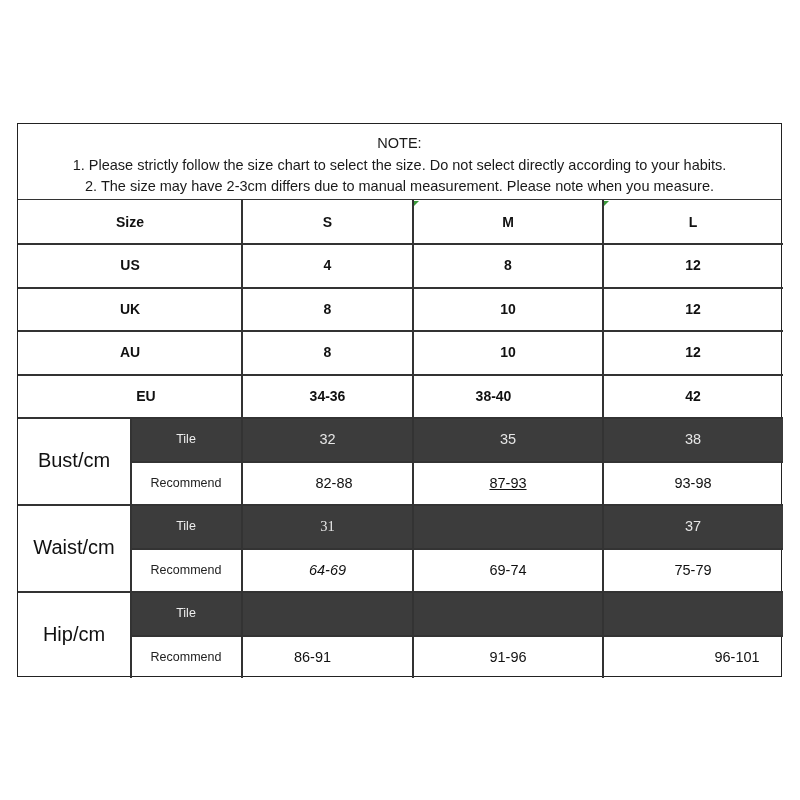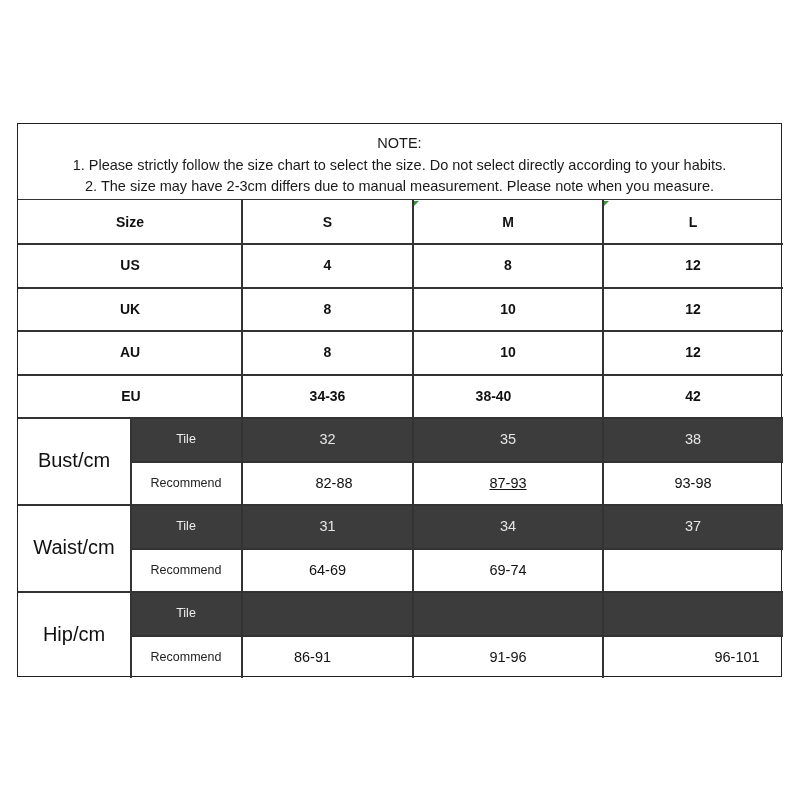--- a/index.html
+++ b/index.html
@@ -46,45 +46,45 @@
   <div class="cell b" style="left:0;top:163px;width:224px;height:43px;">UK</div>
   <div class="cell b" style="left:224px;top:163px;width:171px;height:43px;">8</div>
   <div class="cell b" style="left:395px;top:163px;width:190px;height:43px;">10</div>
   <div class="cell b" style="left:585px;top:163px;width:180px;height:43px;">12</div>
 
   <div class="cell b" style="left:0;top:206px;width:224px;height:44px;">AU</div>
   <div class="cell b" style="left:224px;top:206px;width:171px;height:44px;">8</div>
   <div class="cell b" style="left:395px;top:206px;width:190px;height:44px;">10</div>
   <div class="cell b" style="left:585px;top:206px;width:180px;height:44px;">12</div>
 
-  <div class="cell b" style="left:1px;top:250px;width:224px;height:43px;">EU</div>
+  <div class="cell b" style="left:16px;top:250px;width:224px;height:43px;">EU</div>
   <div class="cell b" style="left:224px;top:250px;width:171px;height:43px;">34-36</div>
   <div class="cell b" style="left:395px;top:250px;width:161px;height:43px;">38-40</div>
   <div class="cell b" style="left:585px;top:250px;width:180px;height:43px;">42</div>
 
   <div class="cell big" style="left:0;top:293px;width:112px;height:87px;">Bust/cm</div>
   <div class="cell dark lbl" style="left:112px;top:293px;width:653px;height:44px;"></div>
   <div class="cell lbl" style="left:112px;top:293px;width:112px;height:44px;color:#eee;">Tile</div>
   <div class="cell val" style="left:224px;top:293px;width:171px;height:44px;color:#e6e6e6;">32</div>
   <div class="cell val" style="left:395px;top:293px;width:190px;height:44px;color:#e6e6e6;">35</div>
   <div class="cell val" style="left:585px;top:293px;width:180px;height:44px;color:#e6e6e6;">38</div>
   <div class="cell lbl" style="left:112px;top:337px;width:112px;height:43px;color:#222;">Recommend</div>
   <div class="cell val" style="left:224px;top:337px;width:171px;height:43px;padding-left:13px;">82-88</div>
   <div class="cell val" style="left:395px;top:337px;width:190px;height:43px;text-decoration:underline;">87-93</div>
   <div class="cell val" style="left:585px;top:337px;width:180px;height:43px;">93-98</div>
 
   <div class="cell big" style="left:0;top:380px;width:112px;height:87px;">Waist/cm</div>
   <div class="cell dark" style="left:112px;top:380px;width:653px;height:44px;"></div>
   <div class="cell lbl" style="left:112px;top:380px;width:112px;height:44px;color:#eee;">Tile</div>
-  <div class="cell val" style="left:224px;top:380px;width:171px;height:44px;color:#e6e6e6;">31</div>
-  <div class="cell val" style="left:395px;top:380px;width:190px;height:44px;color:#e6e6e6;">34</div>
+  <div class="cell val" style="left:224px;top:380px;width:171px;height:44px;color:#e6e6e6;font-family:Liberation Serif, serif;">31</div>
   <div class="cell val" style="left:585px;top:380px;width:180px;height:44px;color:#e6e6e6;">37</div>
   <div class="cell lbl" style="left:112px;top:424px;width:112px;height:43px;color:#222;">Recommend</div>
-  <div class="cell val" style="left:224px;top:424px;width:171px;height:43px;">64-69</div>
+  <div class="cell val" style="left:224px;top:424px;width:171px;height:43px;font-style:italic;">64-69</div>
   <div class="cell val" style="left:395px;top:424px;width:190px;height:43px;">69-74</div>
+  <div class="cell val" style="left:585px;top:424px;width:180px;height:43px;">75-79</div>
 
   <div class="cell big" style="left:0;top:467px;width:112px;height:87px;">Hip/cm</div>
   <div class="cell dark" style="left:112px;top:467px;width:653px;height:44px;"></div>
   <div class="cell lbl" style="left:112px;top:467px;width:112px;height:44px;color:#eee;">Tile</div>
   <div class="cell val" style="left:224px;top:467px;width:171px;height:44px;color:#e6e6e6;"></div>
   <div class="cell val" style="left:395px;top:467px;width:190px;height:44px;color:#e6e6e6;"></div>
   <div class="cell val" style="left:585px;top:467px;width:180px;height:44px;color:#e6e6e6;"></div>
   <div class="cell lbl" style="left:112px;top:511px;width:112px;height:43px;color:#222;">Recommend</div>
   <div class="cell val" style="left:210px;top:511px;width:157px;height:43px;padding-left:12px;">86-91</div>
   <div class="cell val" style="left:395px;top:511px;width:190px;height:43px;">91-96</div>

